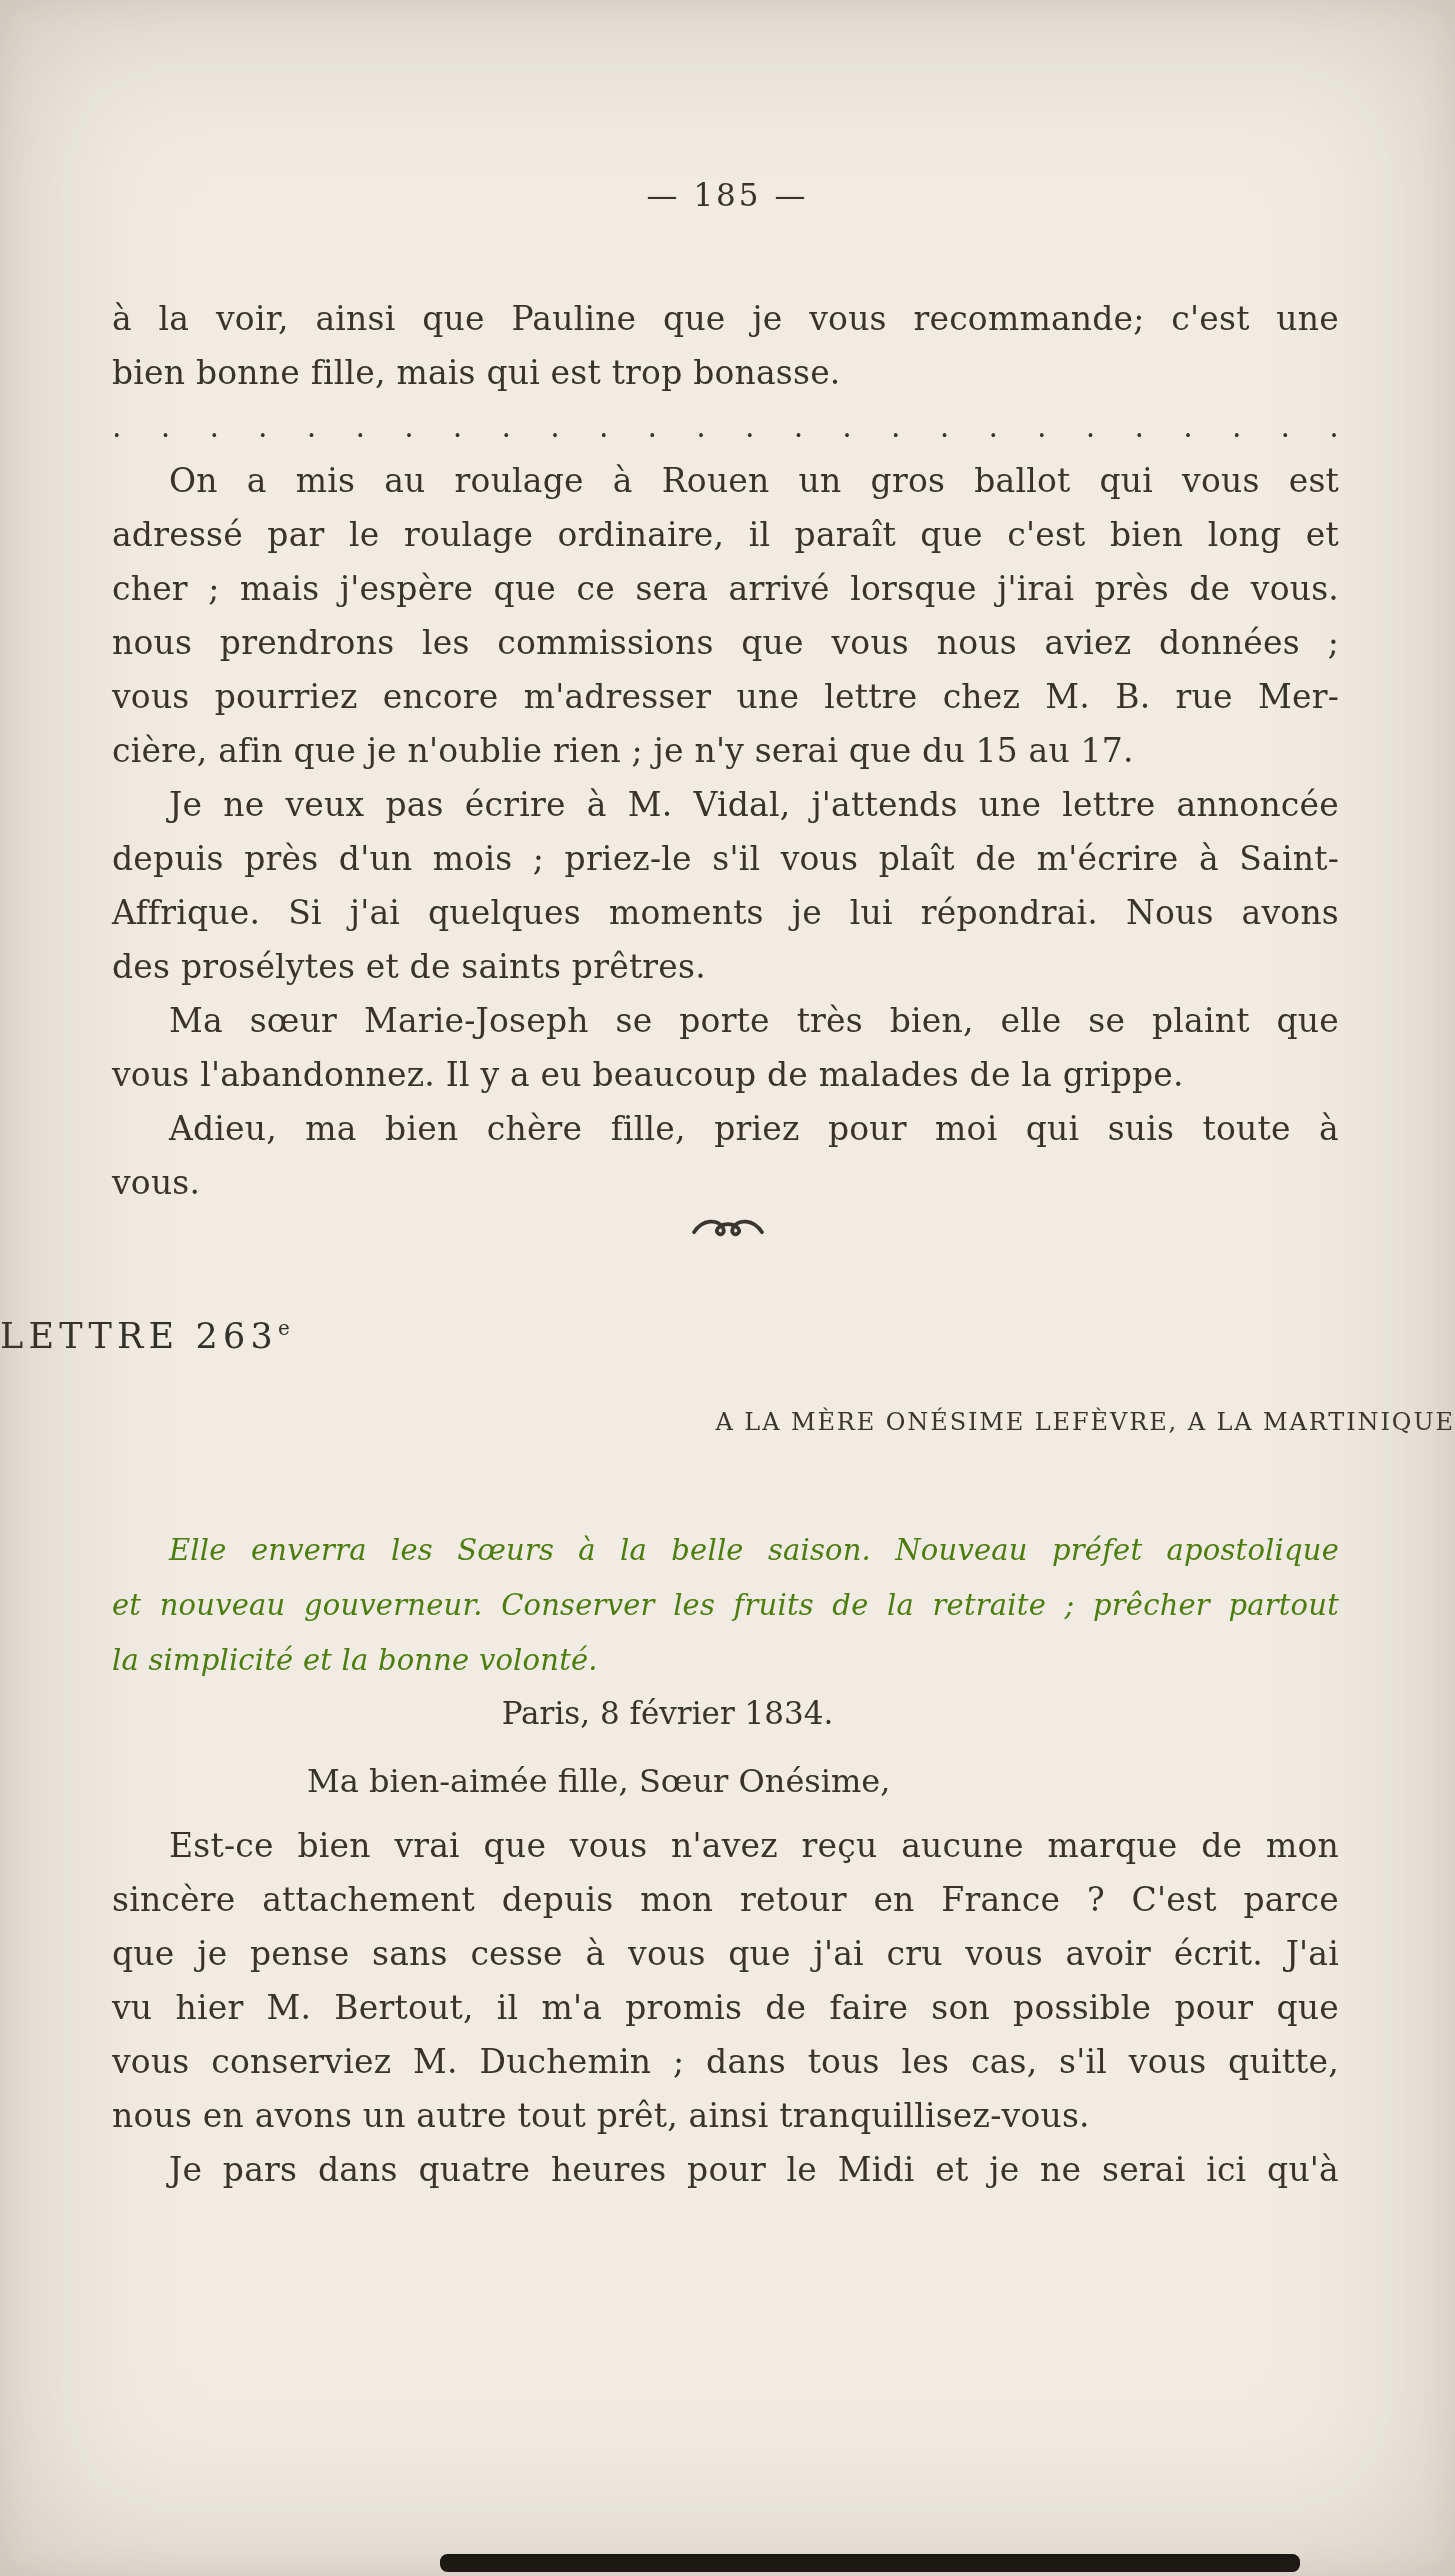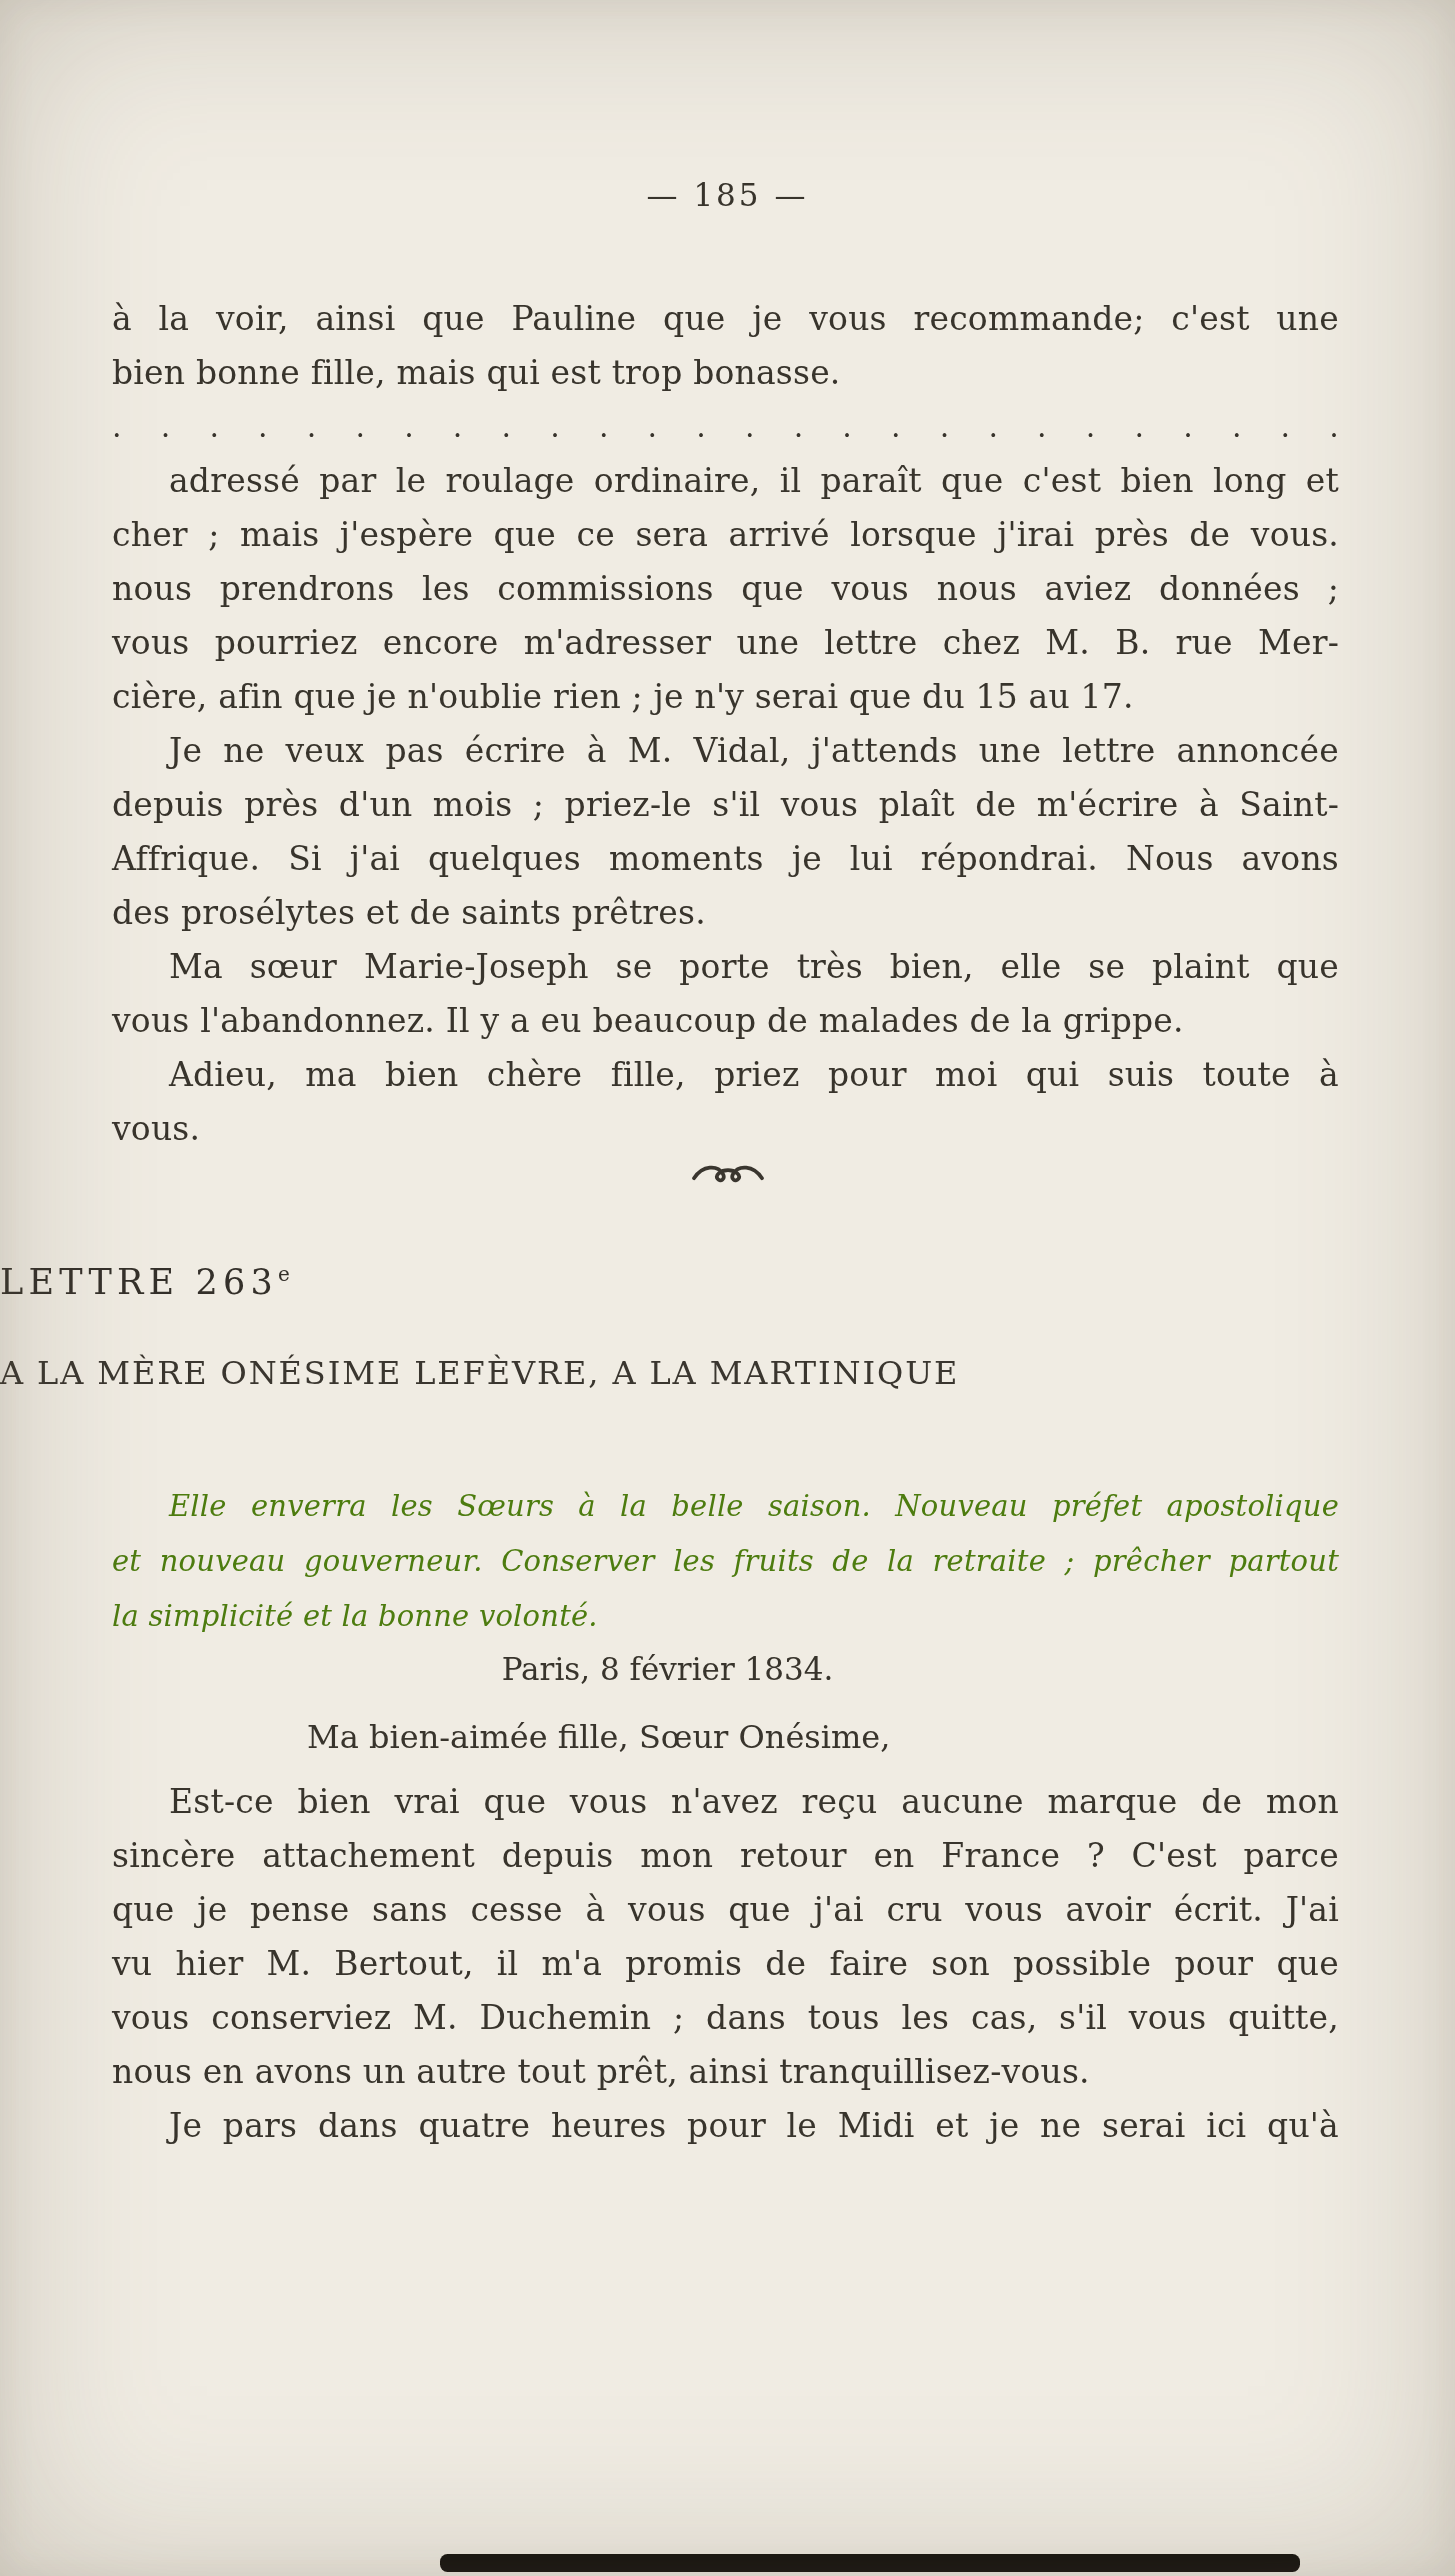--- a/index.html
+++ b/index.html
@@ -67,22 +67,22 @@
     font-size: 35px;
     letter-spacing: 5.2px;
     color: #34302a;
   }
   .lettre-heading sup {
     font-size: 20px;
     letter-spacing: 0.7px;
   }
   .recipient {
     margin-top: 52px;
-    text-align: left;
-    font-size: 32px;
+    text-align: right;
+    font-size: 24px;
     letter-spacing: 1.9px;
     color: #3a362f;
   }
   .summary {
     margin-top: 87px;
     font-size: 29px;
     line-height: 55px;
     font-style: italic;
     color: #4d7c0f;
   }
@@ -117,20 +117,21 @@
 
   <div class="pageno">— 185 —</div>
 
   <div class="textblock measure">
       <div class="para">
         <div class="line">à la voir, ainsi que Pauline que je vous recommande; c'est une</div>
         <div class="line endline">bien bonne fille, mais qui est trop bonasse.</div>
       </div>
       <div class="line dots">. . . . . . . . . . . . . . . . . . . . . . . . . .</div>
       <div class="para indent">
+        <div class="line">On a mis au roulage à Rouen un gros ballot qui vous est</div>
         <div class="line">adressé par le roulage ordinaire, il paraît que c'est bien long et</div>
         <div class="line">cher ; mais j'espère que ce sera arrivé lorsque j'irai près de vous.</div>
         <div class="line">nous prendrons les commissions que vous nous aviez données ;</div>
         <div class="line">vous pourriez encore m'adresser une lettre chez M. B. rue Mer-</div>
         <div class="line endline">cière, afin que je n'oublie rien ; je n'y serai que du 15 au 17.</div>
       </div>
       <div class="para indent">
         <div class="line">Je ne veux pas écrire à M. Vidal, j'attends une lettre annoncée</div>
         <div class="line">depuis près d'un mois ; priez-le s'il vous plaît de m'écrire à Saint-</div>
         <div class="line">Affrique. Si j'ai quelques moments je lui répondrai. Nous avons</div>

